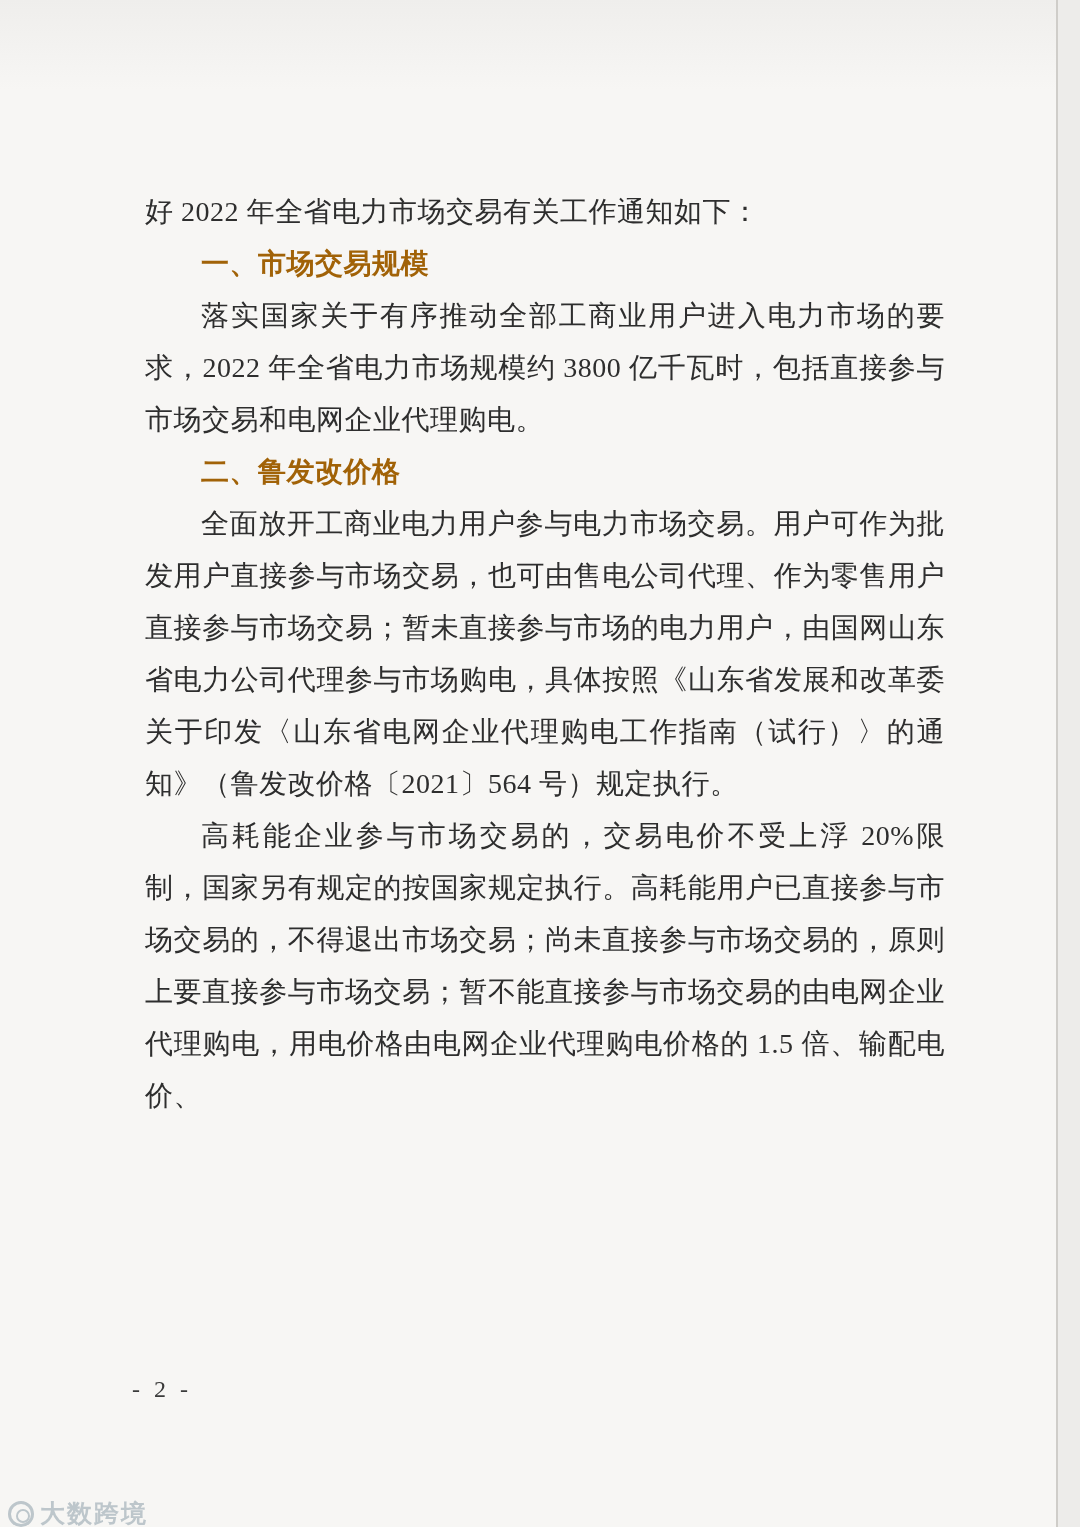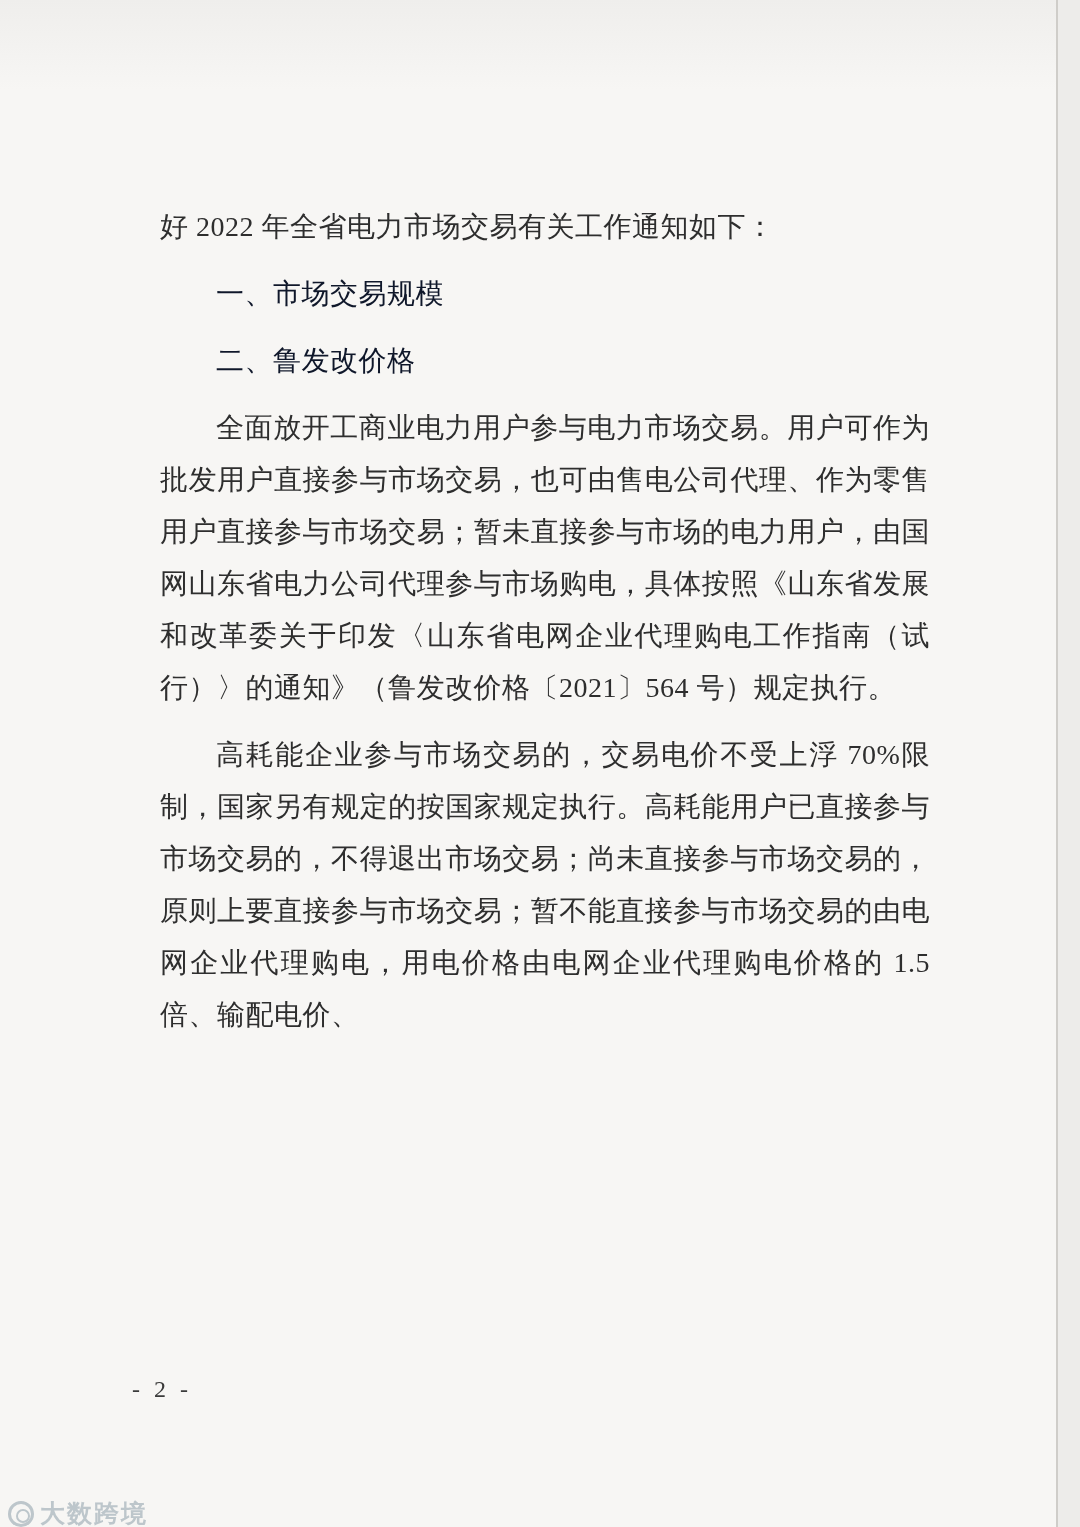--- a/index.html
+++ b/index.html
@@ -45,28 +45,28 @@
     top: 186px;
     left: 145px;
     width: 800px;
     font-size: 28px;
     line-height: 52px;
     text-align: justify;
     text-justify: inter-ideograph;
     letter-spacing: 0.5px;
   }
   .text-block p {
-    margin: 15px;
+    margin: 0;
   }
   p.no-indent { text-indent: 0; }
   p.indent { text-indent: 2em; }
   p.heading {
     text-indent: 2em;
-    font-weight: normal;
-    color: #0f172a;
+    font-weight: bold;
+    color: #a16207;
   }
   p.subheading {
     text-indent: 2em;
     font-weight: normal;
   }
   .page-number {
     position: absolute;
     left: 132px;
     top: 1376px;
     font-size: 24px;
@@ -112,23 +112,24 @@
 
 <div class="page">
 
   <div class="scan-top-shade"></div>
   <div class="scan-right-strip"></div>
   <div class="scan-right-edge"></div>
 
   <div class="text-block">
     <p class="no-indent">好 2022 年全省电力市场交易有关工作通知如下：</p>
     <p class="heading">一、市场交易规模</p>
+    <p class="indent">落实国家关于有序推动全部工商业用户进入电力市场的要求，2022 年全省电力市场规模约 3800 亿千瓦时，包括直接参与市场交易和电网企业代理购电。</p>
     <p class="heading">二、鲁发改价格</p>
     <p class="indent">全面放开工商业电力用户参与电力市场交易。用户可作为批发用户直接参与市场交易，也可由售电公司代理、作为零售用户直接参与市场交易；暂未直接参与市场的电力用户，由国网山东省电力公司代理参与市场购电，具体按照《山东省发展和改革委关于印发〈山东省电网企业代理购电工作指南（试行）〉的通知》（鲁发改价格〔2021〕564 号）规定执行。</p>
-    <p class="indent">高耗能企业参与市场交易的，交易电价不受上浮 70%限制，国家另有规定的按国家规定执行。高耗能用户已直接参与市场交易的，不得退出市场交易；尚未直接参与市场交易的，原则上要直接参与市场交易；暂不能直接参与市场交易的由电网企业代理购电，用电价格由电网企业代理购电价格的 1.5 倍、输配电价、</p>
+    <p class="indent">高耗能企业参与市场交易的，交易电价不受上浮 20%限制，国家另有规定的按国家规定执行。高耗能用户已直接参与市场交易的，不得退出市场交易；尚未直接参与市场交易的，原则上要直接参与市场交易；暂不能直接参与市场交易的由电网企业代理购电，用电价格由电网企业代理购电价格的 1.5 倍、输配电价、</p>
   </div>
 
   <div class="page-number">- 2 -</div>
 
   <div class="watermark">
     <span class="watermark-logo"></span>
     <span>大数跨境</span>
   </div>
 
 </div>

